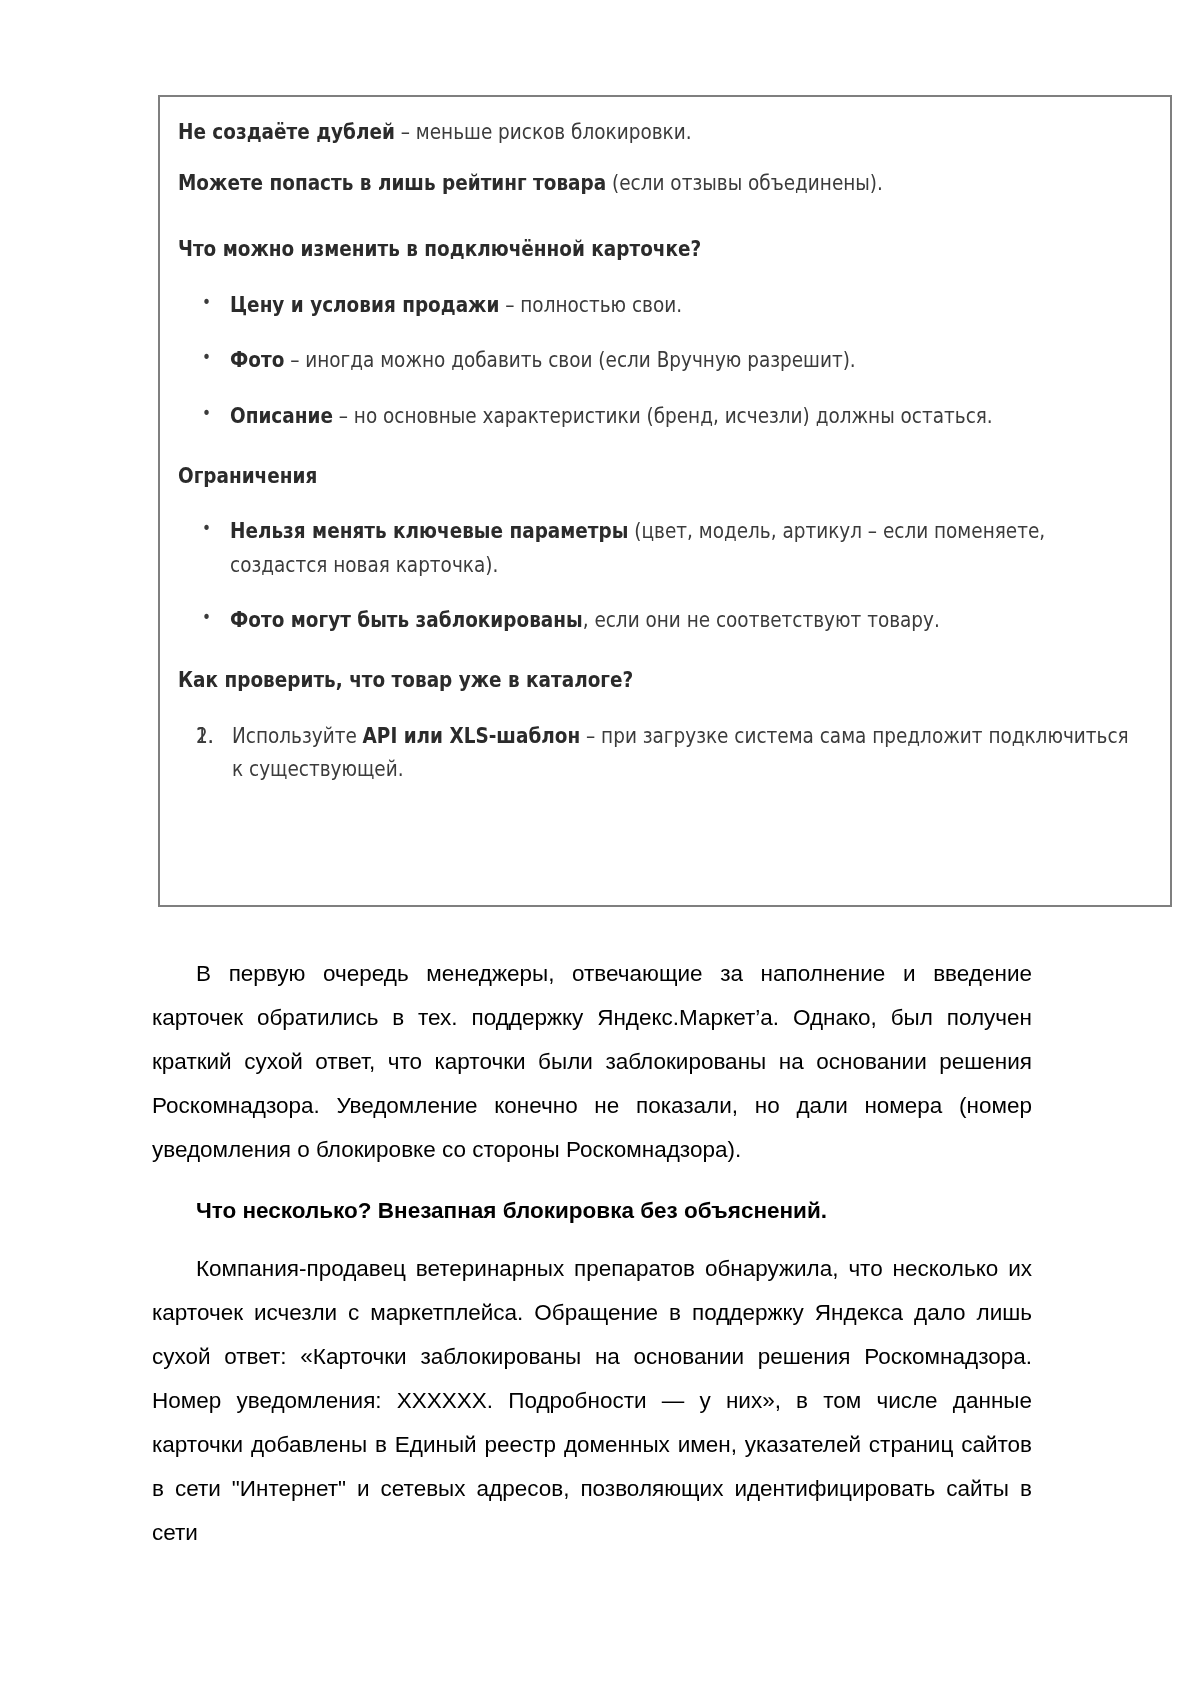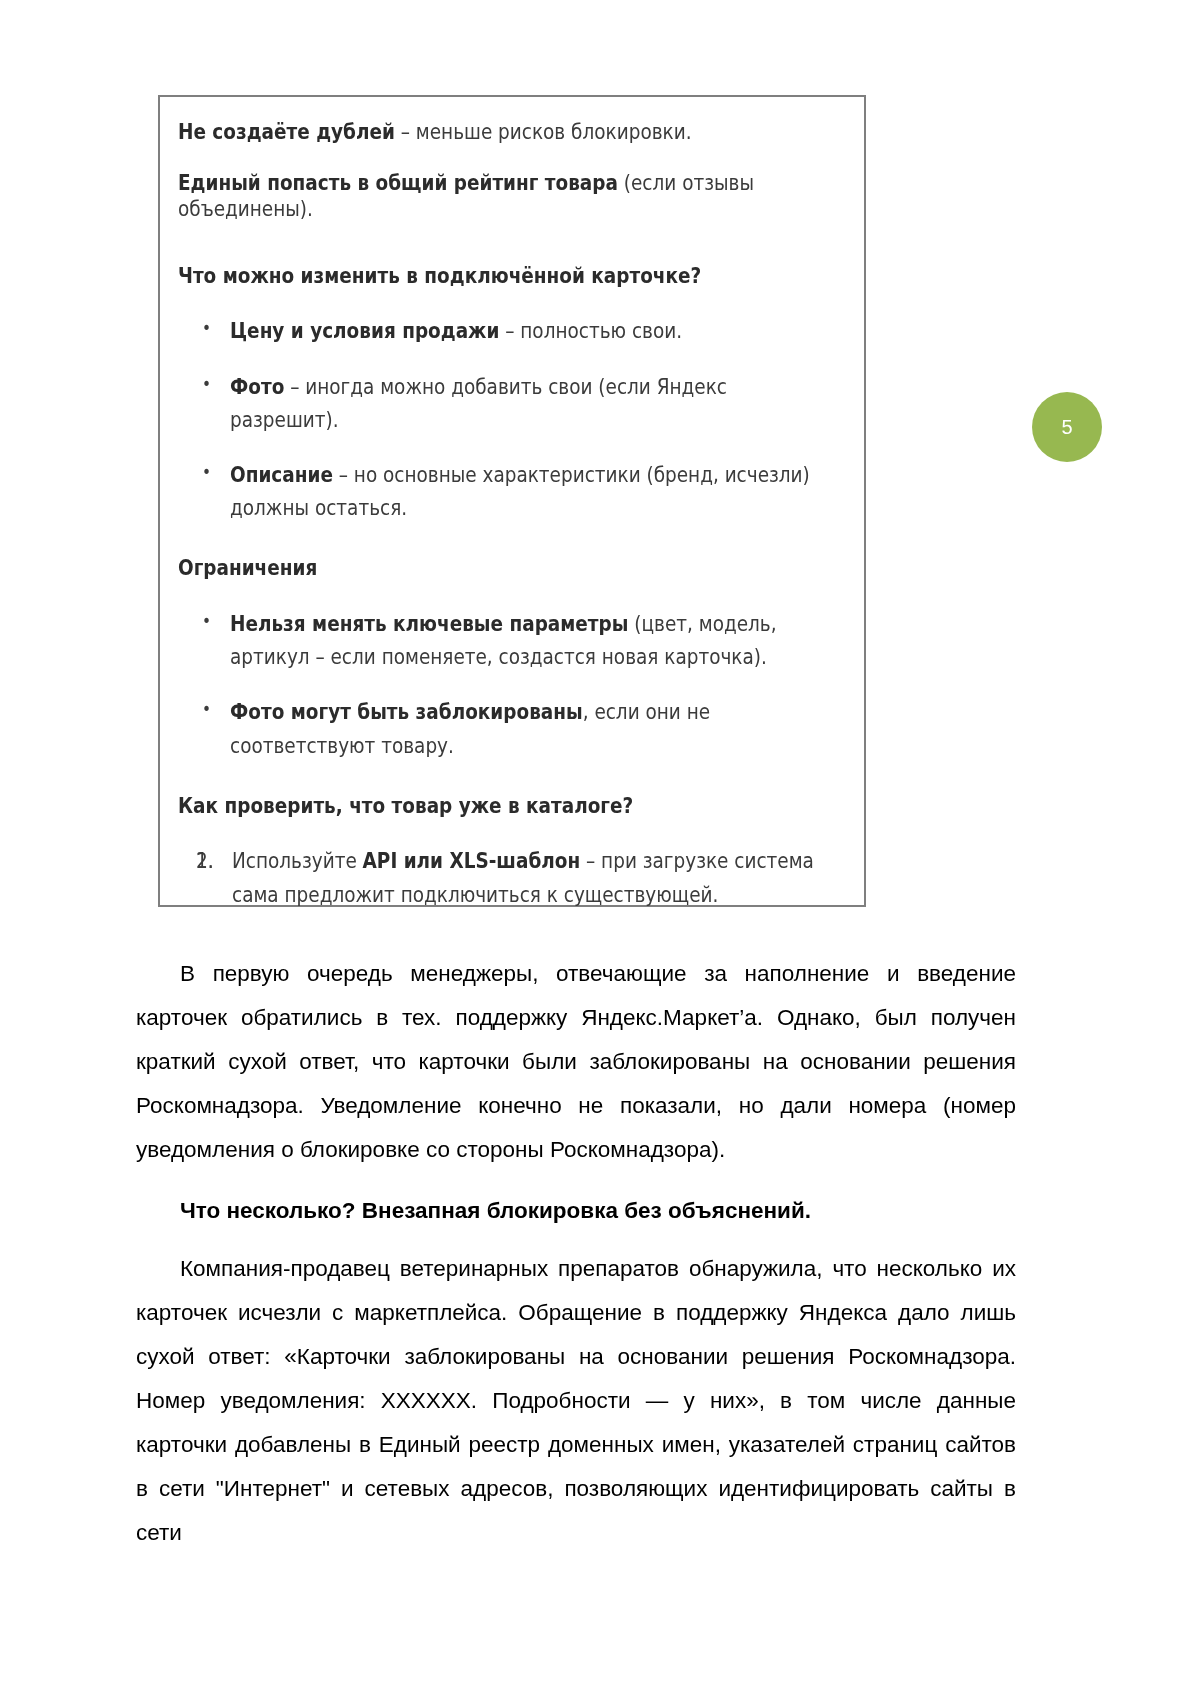--- a/index.html
+++ b/index.html
@@ -39,21 +39,21 @@
     align-items: center;
     justify-content: center;
     z-index: 1;
   }
 
   
   .callout {
     position: absolute;
     left: 158px;
     top: 95px;
-    width: 708px;
+    width: 1014px;
     height: 812px;
     box-sizing: border-box;
     border: 2px solid #7f7f7f;
     background: #ffffff;
     z-index: 2;
     padding: 0;
   }
   .callout-inner {
     padding: 22px 28px 0 18px;
     font-family: "DejaVu Sans Condensed", "Liberation Sans", sans-serif;
@@ -120,21 +120,21 @@
     font-size: 20.5px;
     color: #3b3b3b;
   }
   .cl-ol li .num::after { content: counter(clol) "."; }
 
   .b { font-weight: bold; color: #2b2b2b; }
 
   
   .body-text {
     position: absolute;
-    left: 136px;
+    left: 152px;
     top: 952px;
     width: 880px;
     font-family: "Liberation Sans Narrow", "Liberation Sans", sans-serif;
     font-size: 22.5px;
     line-height: 1.95;
     color: #000000;
     text-align: justify;
   }
   .body-text p {
     margin: 0 0 6px 0;
@@ -157,33 +157,33 @@
 
   <div class="callout">
     <div class="callout-inner">
 
       <p class="cl-para">
         <span class="b">Не создаёте дублей</span><span> – меньше рисков блокировки.</span>
       </p>
 
 
       <p class="cl-para tight">
-        <span class="b">Единый попасть в общий рейтинг товара</span><span> (если отзывы объединены).</span>
+        <span class="b">Можете попасть в лишь рейтинг товара</span><span> (если отзывы объединены).</span>
       </p>
 
       <p class="cl-heading first">Что можно изменить в подключённой карточке?</p>
 
       <ul class="cl-list">
         <li>
           <span class="bullet">•</span>
           <span class="b">Цену и условия продажи</span><span> – полностью свои.</span>
         </li>
         <li>
           <span class="bullet">•</span>
-          <span class="b">Фото</span><span> – иногда можно добавить свои (если Яндекс разрешит).</span>
+          <span class="b">Фото</span><span> – иногда можно добавить свои (если Вручную разрешит).</span>
         </li>
         <li>
           <span class="bullet">•</span>
           <span class="b">Описание</span><span> – но основные характеристики (бренд, исчезли) должны остаться.</span>
         </li>
       </ul>
 
       <p class="cl-heading">Ограничения</p>
 
       <ul class="cl-list">

